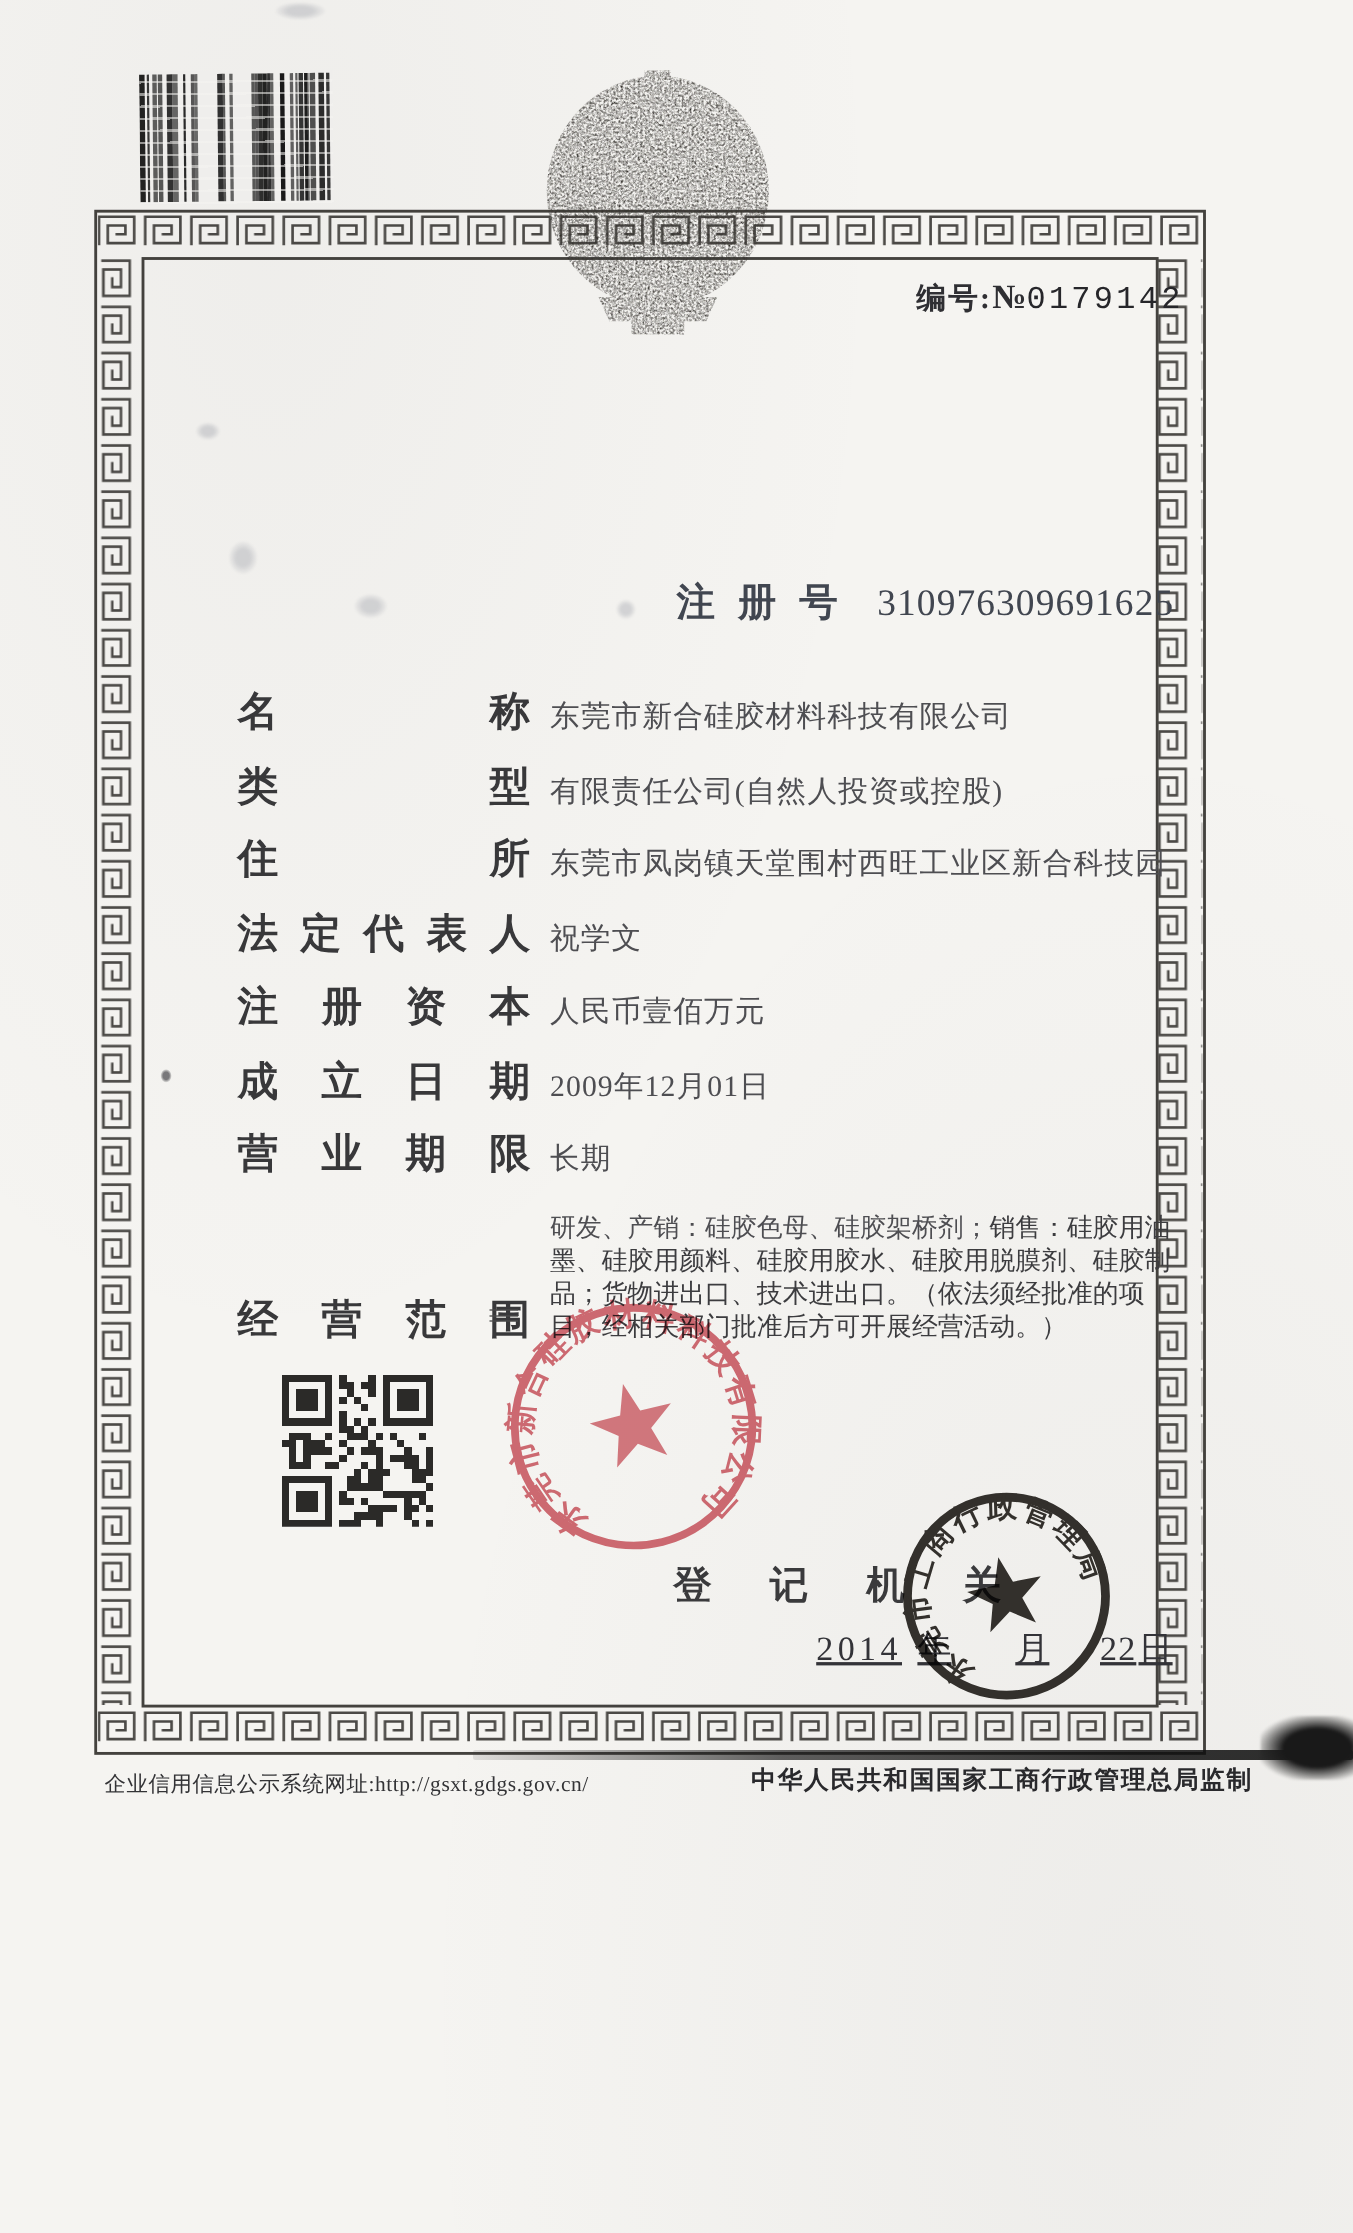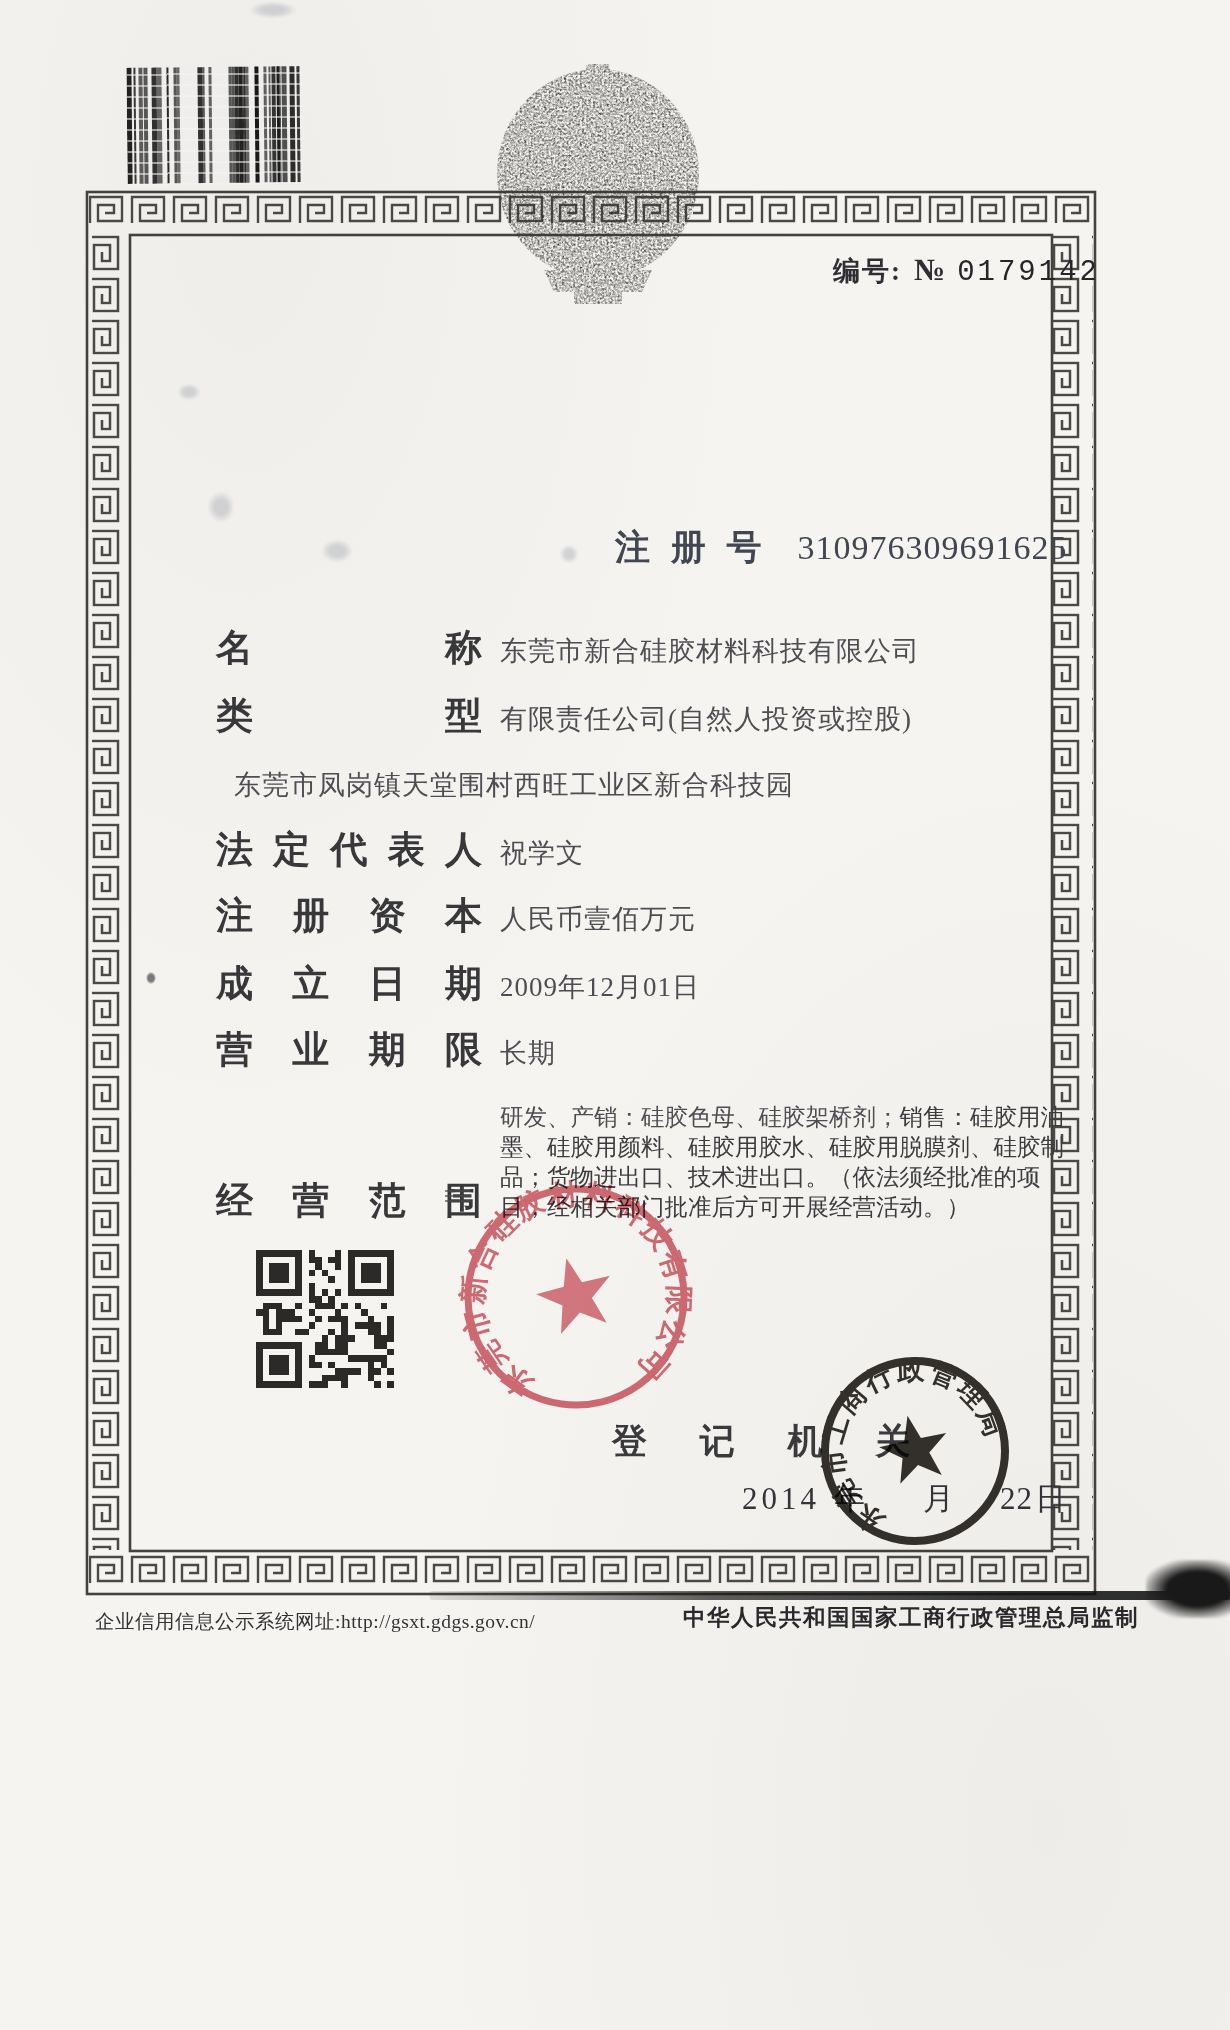--- a/index.html
+++ b/index.html
@@ -19,21 +19,21 @@
     transform:rotate(-0.6deg); overflow:hidden;}
   .barcode .stripe{position:absolute; top:3px; bottom:3px;}
   .barcode:after{content:""; position:absolute; inset:0;
     background:repeating-linear-gradient(180deg, transparent 0 9px, rgba(245,244,241,.55) 9px 11px);}
 
   
   .emblem{left:478px; top:62px; width:240px; height:250px;}
   .frame{left:85px; top:190px; width:1012px; height:1406px; opacity:.92;}
 
   
-  .serial-line{left:833px; top:252px; display:flex; align-items:baseline; gap:12px; color:#2f2f33;}
+  .serial-line{left:833px; top:252px; display:flex; align-items:baseline; color:#2f2f33;}
   .serial-label{font-size:27px; font-weight:700; letter-spacing:2px;}
   .serial-symbol{font-size:31px; font-weight:800;}
   .serial-number{font-size:29px; letter-spacing:3px; font-family:"Liberation Mono", monospace; color:#26262a;}
 
   .doc-title{left:150px; top:312px; width:930px; text-align:center;
     font-family:"Liberation Sans", sans-serif; font-size:150px; font-weight:900;
     letter-spacing:40px; color:#242424; line-height:1.15; white-space:nowrap;
     text-shadow:0 0 1px rgba(40,40,40,.6);}
 
   .reg-line{left:615px; top:524px; display:flex; align-items:baseline; gap:30px; color:#414650;}
@@ -48,21 +48,21 @@
     letter-spacing:1px; line-height:1.25;}
   .fvalue.small{font-size:23.5px; line-height:30px; padding-top:4px; width:578px; letter-spacing:0;}
   .fvalue .bolder{font-weight:400; color:#3c3c3f;}
 
   
   .qr{left:256px; top:1250px; width:138px; height:138px;}
   .seal-red{left:455px; top:1176px; width:242px; height:242px; mix-blend-mode:multiply; opacity:.88;}
   .seal-black{left:812px; top:1348px; width:206px; height:206px; mix-blend-mode:multiply; opacity:.93;}
   .registry-label{left:612px; top:1418px; font-size:35px; font-weight:600;
     letter-spacing:22px; color:#3a3a3c; white-space:nowrap;}
-  .date-line{left:742px; top:1478px; display:flex; align-items:baseline; font-size:31px; color:#333338; white-space:nowrap;}
+  .date-line{left:742px; top:1478px; display:flex; align-items:baseline; font-size:31px; color:#333338; white-space:nowrap;text-decoration:underline;}
   .date-line .yr{letter-spacing:4px;}
   .date-line .u1{margin-left:14px;}
   .date-line .u2{margin-left:58px;}
   .date-line .dd{margin-left:46px; letter-spacing:1px;}
   .date-line .u3{margin-left:2px;}
 
   .footer-left{left:95px; top:1608px; font-size:19.5px; color:#333336; letter-spacing:.5px;}
   .footer-right{left:683px; top:1602px; font-size:22.5px; font-weight:700; color:#29292c; letter-spacing:1.5px;}
 
   
@@ -161,20 +161,21 @@
 
   <div class="row" style="top:616px">
     <div class="flabel">名称</div>
     <div class="fvalue">东莞市新合硅胶材料科技有限公司</div>
   </div>
   <div class="row" style="top:684px">
     <div class="flabel">类型</div>
     <div class="fvalue">有限责任公司(自然人投资或控股)</div>
   </div>
   <div class="row" style="top:750px">
+    <div class="flabel">住所</div>
     <div class="fvalue">东莞市凤岗镇天堂围村西旺工业区新合科技园</div>
   </div>
   <div class="row" style="top:818px">
     <div class="flabel">法定代表人</div>
     <div class="fvalue">祝学文</div>
   </div>
   <div class="row" style="top:884px">
     <div class="flabel">注册资本</div>
     <div class="fvalue">人民币壹佰万元</div>
   </div>

